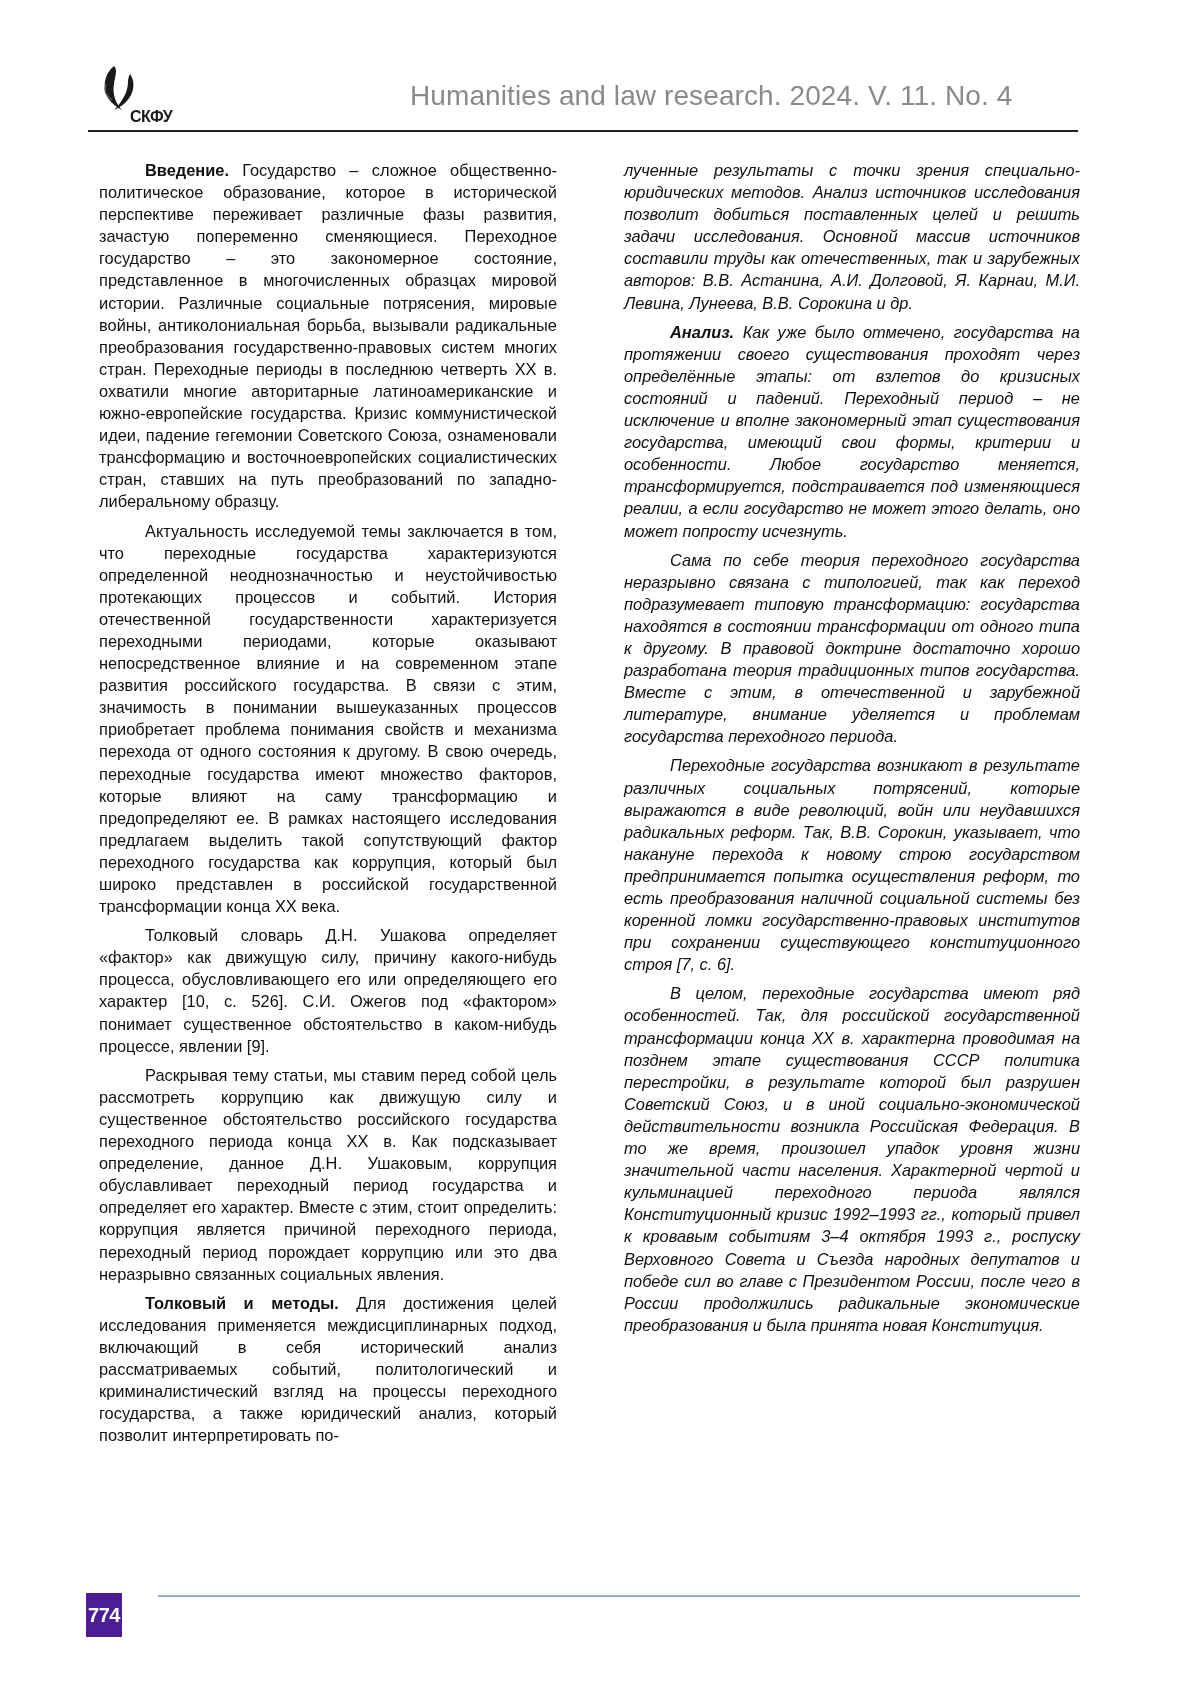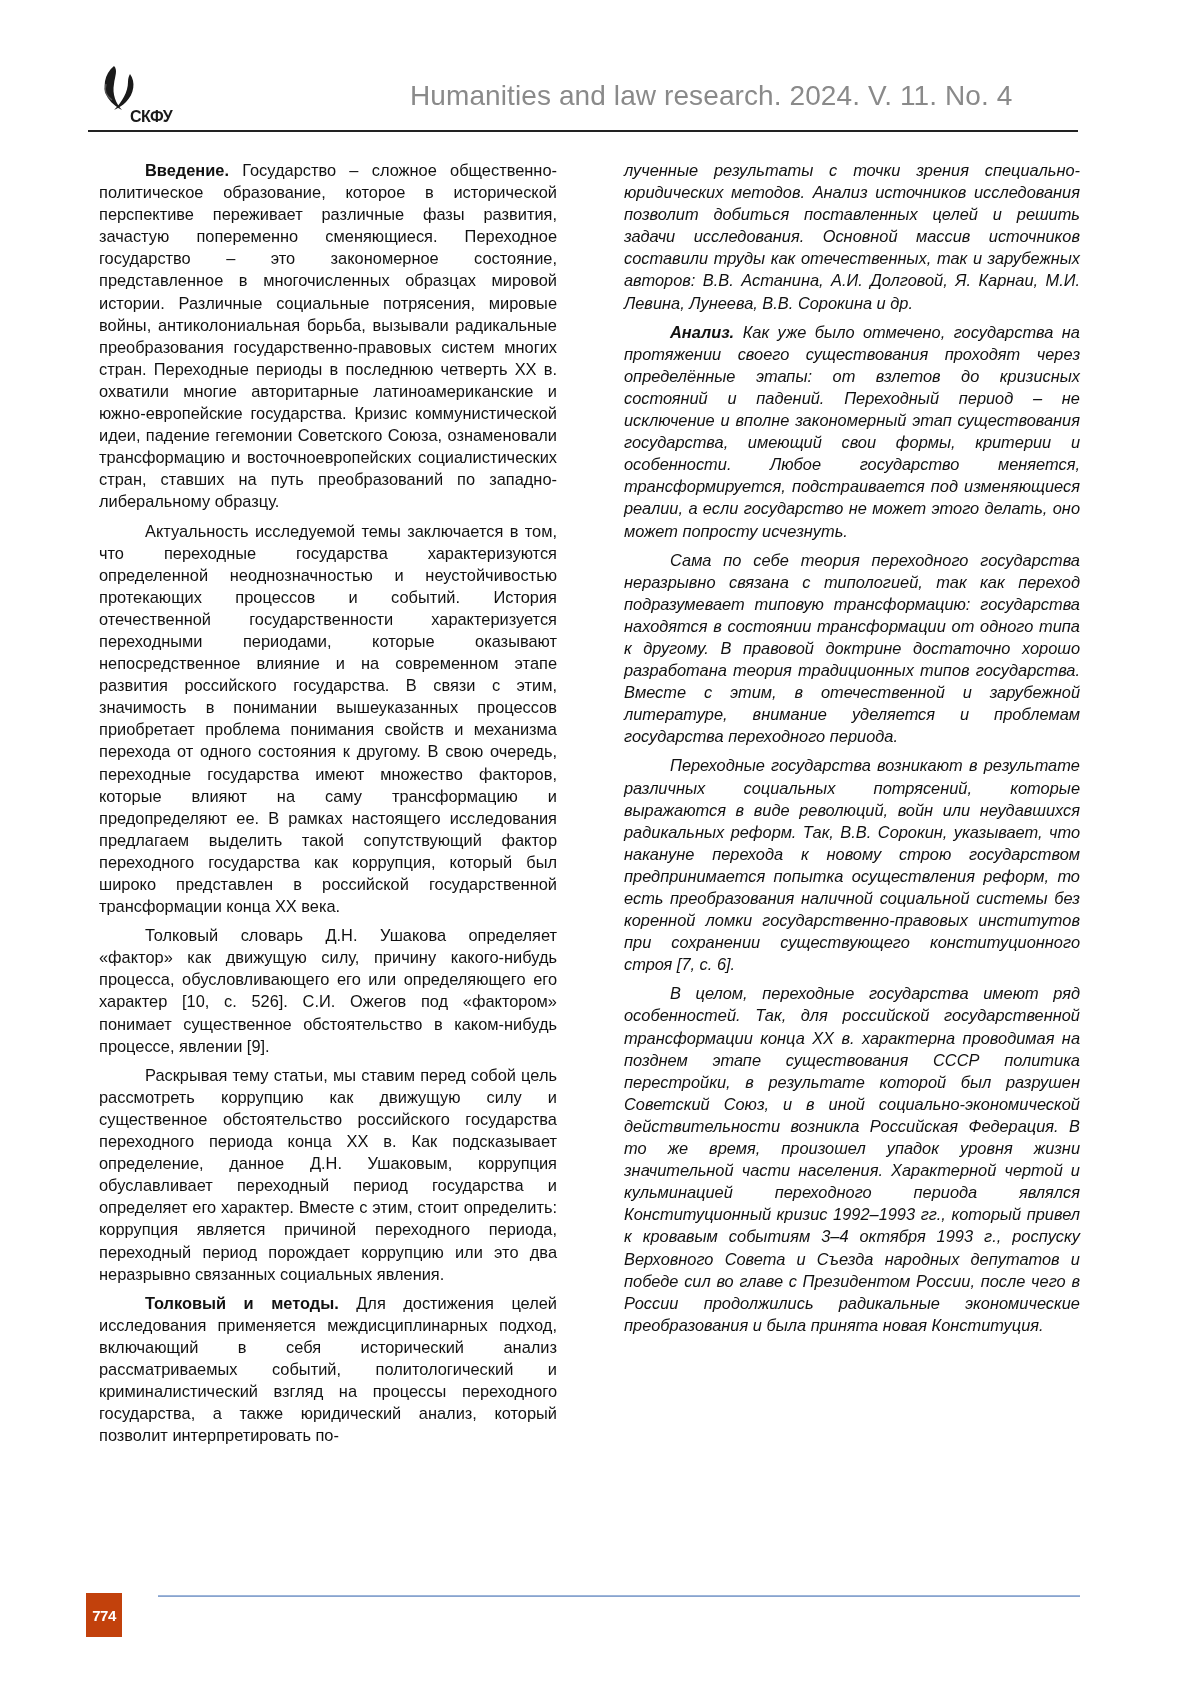--- a/index.html
+++ b/index.html
@@ -10,21 +10,21 @@
     .logo-text { position: absolute; left: 30px; top: 44px; font-size: 16px; font-weight: bold; letter-spacing: -0.5px; color: #1a1a1a; }
     .journal-title { position: absolute; left: 322px; top: 22px; font-size: 28px; color: #8a8a8a; letter-spacing: 0.1px; }
     .header-rule { position: absolute; left: 0; top: 72px; width: 990px; height: 2px; background: #222; }
     .col { position: absolute; top: 152px; font-size: 16.4px; line-height: 22.1px; text-align: justify; }
     .col-left { left: 92px; width: 472px; }
     .col-right { left: 617px; width: 470px; font-style: italic; }
     .col p { margin: 7px; text-indent: 46px; hyphens: manual; }
     .col p.cont { text-indent: 0; }
     .col b { font-weight: bold; }
     .footer-rule { position: absolute; left: 158px; top: 1595px; width: 922px; height: 2px; background: linear-gradient(#a9bfe0, #7d9ac8); }
-    .page-num { position: absolute; left: 86px; top: 1593px; width: 36px; height: 44px; background: #c2410c; color: #fff; font-size: 15px; font-weight: bold; display: flex; align-items: center; justify-content: center; letter-spacing: -0.5px; }
+    .page-num { position: absolute; left: 86px; top: 1593px; width: 36px; height: 44px; background: #4c1d95; color: #fff; font-size: 20px; font-weight: bold; display: flex; align-items: center; justify-content: center; letter-spacing: -0.5px; }
   </style>
 </head>
 <body>
 
 <div class="header">
   <div class="logo">
     <svg width="40" height="50" viewBox="0 0 40 50">
       <path d="M14 2 C4 10 2 24 8 34 C12 40 18 44 22 46 C16 40 12 30 14 20 C15 12 18 6 14 2 Z" fill="#1a1a1a"></path>
       <path d="M30 10 C36 18 34 30 26 38 C22 42 18 44 14 46 C22 38 28 28 28 18 C28 14 29 12 30 10 Z" fill="#1a1a1a"></path>
       <path d="M6 20 C4 26 6 32 12 36" stroke="#555" stroke-width="1.5" fill="none"></path>

